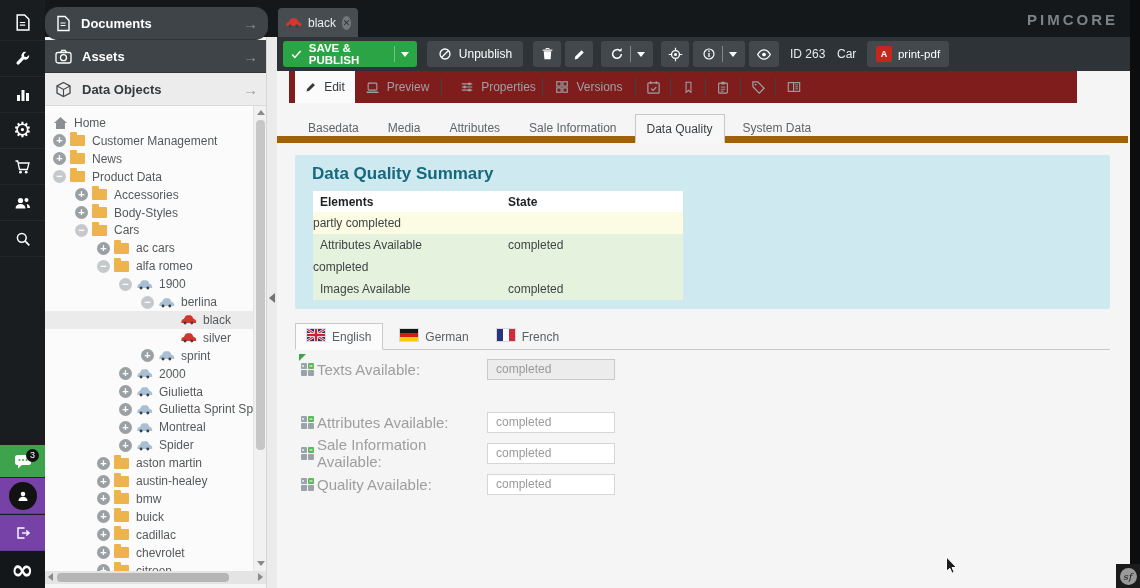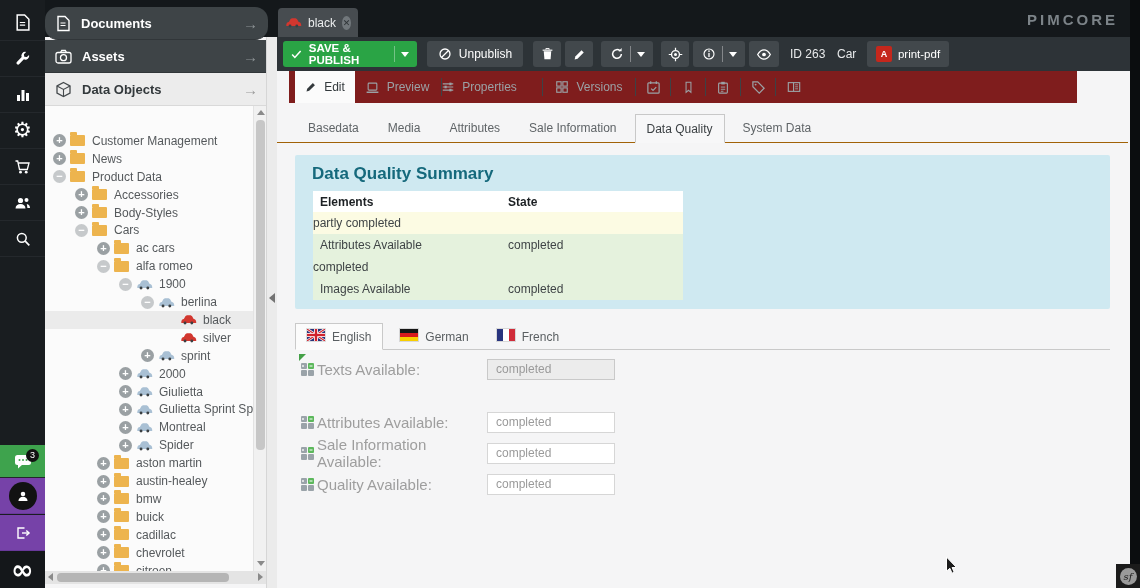--- a/index.html
+++ b/index.html
@@ -59,21 +59,21 @@
   .tb-text { position:absolute; top:10px; color:#e8eaeb; font-size:12px; }
   .pdf-chip { width:16px; height:16px; background:#c5271c; border-radius:2px; color:#fff; font-size:9px; font-weight:bold; text-align:center; line-height:16px; margin-right:6px; }
 
   .tabrow { position:absolute; left:277px; top:71px; width:788px; height:32px; background:#7f1d1d;margin-left:12px; }
   .mtab { position:absolute; top:0; height:32px; display:flex; align-items:center; justify-content:center; gap:7px; color:#9ba1a5; font-size:12px; }
   .mtab.active { background:#fbfbfb; color:#33393c; }
   .tab-sep { position:absolute; top:7px; width:1px; height:18px; background:#3c4246; }
 
   
   .content { position:absolute; left:277px; top:103px; width:853px; height:485px; background:#f5f5f6; }
-  .subtabs { position:absolute; left:0; top:11px; width:851px; height:29px; border-bottom:1px solid #a16207; display:flex; padding-left:20px; }
+  .subtabs { position:absolute; left:0; top:11px; width:851px; height:29px; border-bottom:7px solid #a16207; display:flex; padding-left:20px; }
   .subtab { height:29px; line-height:29px; padding:0 11px; margin-right:7px; font-size:12px; color:#5f6467; }
   .subtab.active { background:#f7f7f8; border:1px solid #c8c8c8; border-bottom:1px solid #f7f7f8; color:#3c4144; }
 
   .dq-panel { position:absolute; left:18px; top:52px; width:815px; height:154px; background:#cfe9f1; border-radius:2px; }
   .dq-title { position:absolute; left:17px; top:9px; font-size:17px; font-weight:bold; color:#15697c; }
   .dq-table { position:absolute; left:18px; top:36px; width:370px; font-size:12px; color:#3f4446; }
   .dq-tr { display:flex; height:22px; align-items:center; }
   .dq-tr.head { height:21px; background:#fff; font-weight:bold; color:#1d2124; }
   .dq-tr.yellow { background:#fcfbe3; }
   .dq-tr.green { background:#e5f2dd; }
@@ -212,20 +212,28 @@
   <div class="accordion-hd light" style="top:73px;">
     <svg width="17" height="17" viewBox="0 0 16 17">
         <path d="M8 1.5L14.5 5v7L8 15.5 1.5 12V5z" fill="none" stroke="#44494c" stroke-width="1.3"></path>
         <path d="M1.5 5L8 8.5 14.5 5M8 8.5v7" fill="none" stroke="#44494c" stroke-width="1.1"></path>
       </svg>
     <span>Data Objects</span>
     <span class="arr">→</span>
   </div>
 
   <div class="tree" id="tree">
+      <div class="tree-row" style="top: 8px; padding-left: 8px;">
+        <span class="tree-icon">
+          <svg width="15" height="14" viewBox="0 0 16 15">
+            <path d="M8 1.2L1 7.4h2.2v6.4h9.6V7.4H15z" fill="#8b8f92"></path>
+          </svg>
+        </span>
+        <span>Home</span>
+      </div>
       <div class="tree-row" style="top: 25.9px; padding-left: 8px;">
         <span class="exp plus">+</span>
         <span class="folder"></span>
         <span>Customer Management</span>
       </div>
       <div class="tree-row" style="top: 43.8px; padding-left: 8px;">
         <span class="exp plus">+</span>
         <span class="folder"></span>
         <span>News</span>
       </div>
@@ -495,21 +503,21 @@
       <span>Edit</span>
     </div>
     <div class="mtab" style="left:66px; width:84px;">
       <svg width="15" height="13" viewBox="0 0 16 15">
           <rect x="3" y="2.5" width="10" height="8" rx="1" fill="none" stroke="#9ba1a5" stroke-width="1.3"></rect>
           <path d="M1.2 13h13.6" stroke="#9ba1a5" stroke-width="1.7"></path>
         </svg>
       <span>Preview</span>
     </div>
     <span class="tab-sep" style="left:152px;"></span>
-    <div class="mtab" style="left:140px; width:100px;">
+    <div class="mtab" style="left:159px; width:100px;">
       <svg width="14" height="14" viewBox="0 0 16 16">
           <path d="M2 4.5h12M2 8h12M2 11.5h12" stroke="#9ba1a5" stroke-width="1.3"></path>
           <rect x="9.5" y="3" width="2.5" height="3" fill="#9ba1a5"></rect>
           <rect x="4" y="6.5" width="2.5" height="3" fill="#9ba1a5"></rect>
           <rect x="9.5" y="10" width="2.5" height="3" fill="#9ba1a5"></rect>
         </svg>
       <span>Properties</span>
     </div>
     <span class="tab-sep" style="left:253px;"></span>
     <div class="mtab" style="left:254px; width:92px;">

